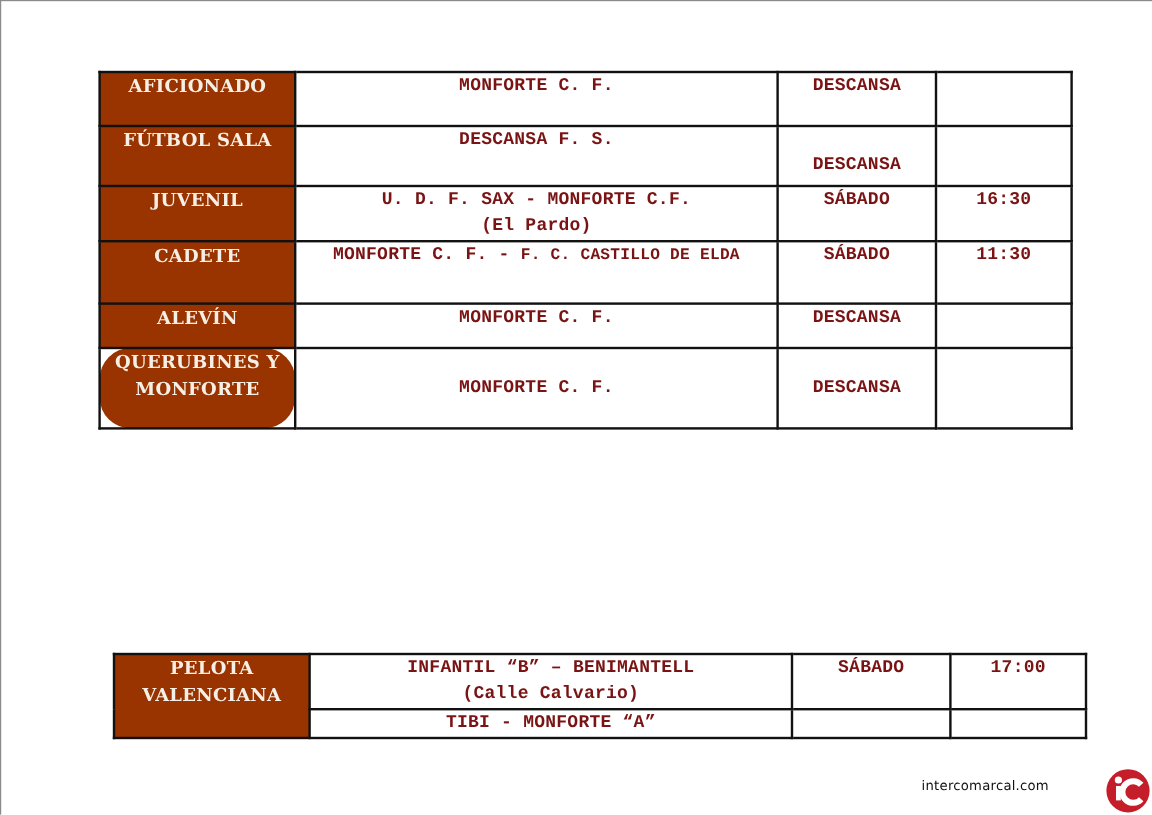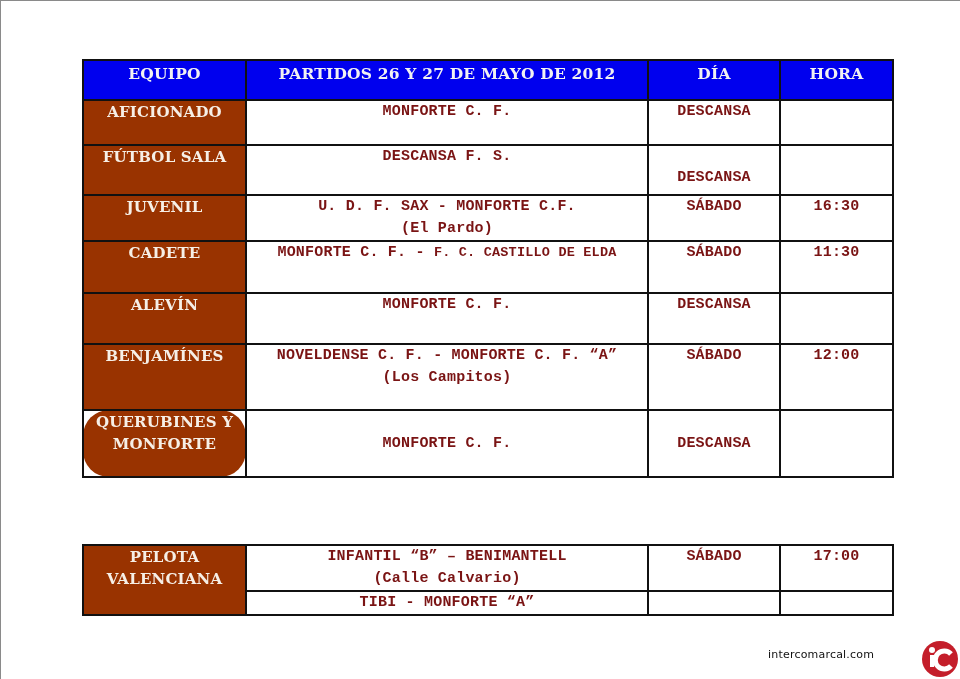--- a/index.html
+++ b/index.html
@@ -62,26 +62,20 @@
 <div class="page-frame"></div>
 
 <table class="sched" style="left:82px; top:59px; width:810px;">
   <colgroup>
     <col style="width:163px">
       <col style="width:402px">
       <col style="width:132px">
       <col style="width:113px">
   </colgroup>
   <tbody>
-      <tr>
-    <th>EQUIPO</th>
-    <th>PARTIDOS 26 Y 27 DE MAYO DE 2012</th>
-    <th>DÍA</th>
-    <th>HORA</th>
-  </tr>
 
   <tr style="height:45px">
     <td class="team">AFICIONADO</td>
     <td class="match">MONFORTE C. F.</td>
     <td class="day">DESCANSA</td>
     <td class="hour"></td>
   </tr>
 
   <tr style="height:50px">
     <td class="team">FÚTBOL SALA</td>
@@ -103,50 +97,41 @@
   <tr style="height:52px">
     <td class="team">CADETE</td>
     <td class="match">
       <span>MONFORTE C. F. - </span><span class="small">F. C. CASTILLO DE ELDA</span>
     </td>
     <td class="day">SÁBADO</td>
     <td class="hour">11:30</td>
   </tr>
 
 
-  <tr style="height:51px">
+  <tr style="height:37px">
     <td class="team">ALEVÍN</td>
     <td class="match">MONFORTE C. F.</td>
     <td class="day">DESCANSA</td>
     <td class="hour"></td>
   </tr>
 
-  <tr style="height:66px">
-    <td class="team">BENJAMÍNES</td>
-    <td class="match">
-      <span class="vpad">NOVELDENSE C. F. - MONFORTE C. F. “A”</span>
-      <span class="vpad">(Los Campitos)</span>
-    </td>
-    <td class="day">SÁBADO</td>
-    <td class="hour">12:00</td>
-  </tr>
 
   <tr style="height:67px">
     <td class="team" style="line-height:22px;border-radius:26px;">
       <span class="vpad">QUERUBINES Y</span>
       <span class="vpad">MONFORTE</span>
     </td>
     <td class="match" style="padding-top:22px;"><span>MONFORTE C. F.</span></td>
     <td class="day" style="padding-top:22px;"><span>DESCANSA</span></td>
     <td class="hour"></td>
   </tr>
 </tbody>
   </table>
 
-<table class="sched" style="left:82px; top:544px; width:810px;">
+<table class="sched" style="left:94px; top:544px; width:810px;">
   <colgroup>
     <col style="width:163px">
       <col style="width:402px">
       <col style="width:132px">
       <col style="width:113px">
   </colgroup>
   <tbody>
       <tr style="height:45px">
     <td class="team" rowspan="2">
       <span class="vpad">PELOTA</span>

